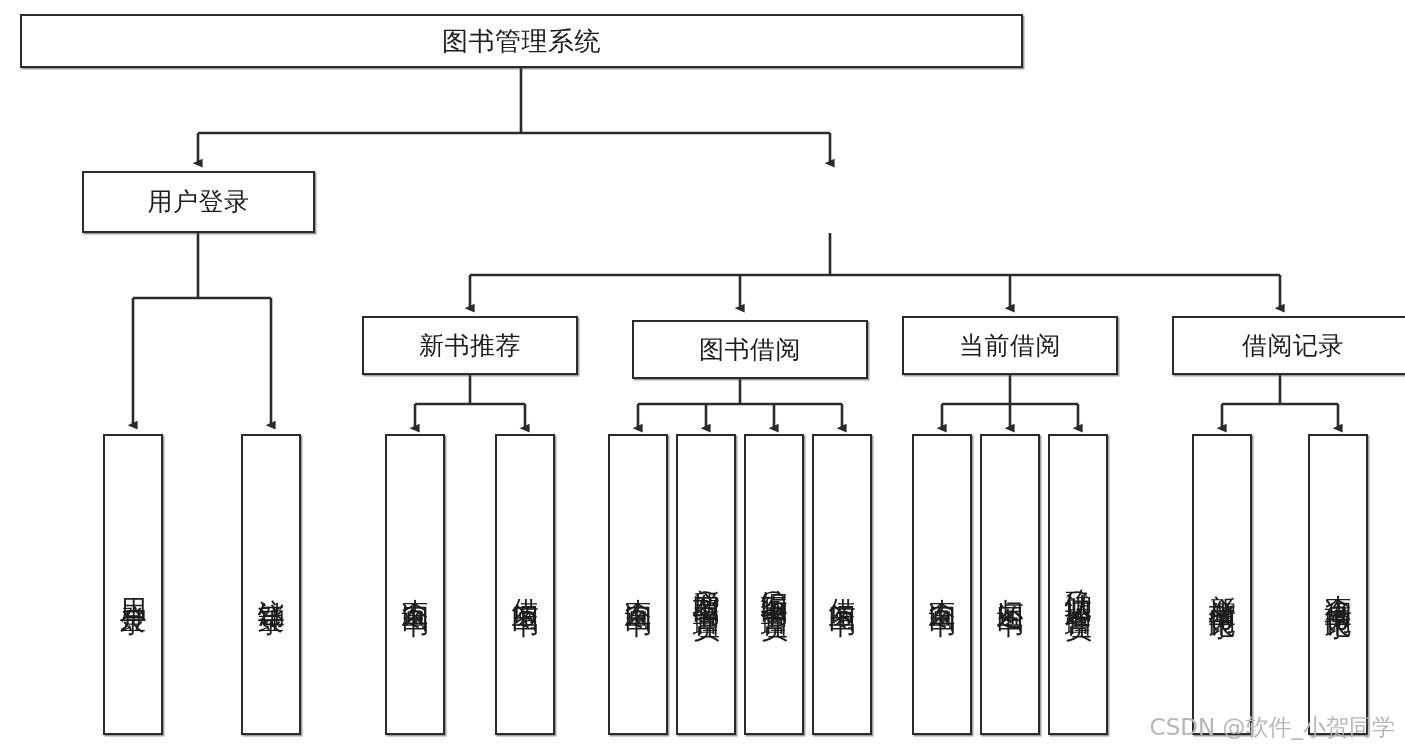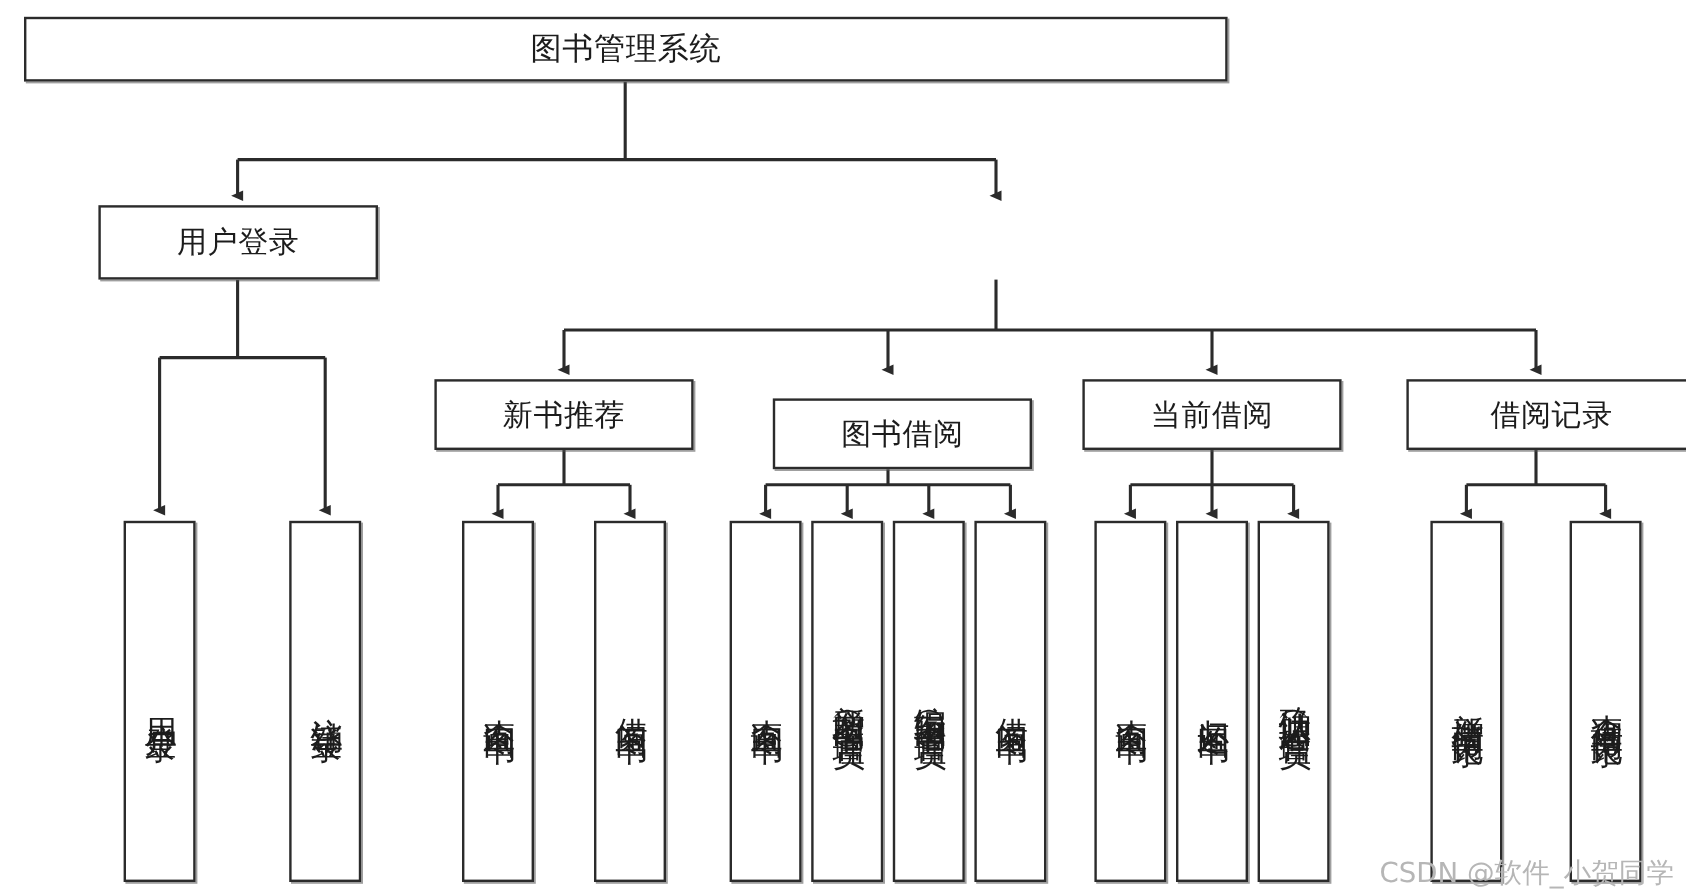--- a/index.html
+++ b/index.html
@@ -140,21 +140,21 @@
 
   <div class="node horiz" style="left:82px; top:171px; width:233px; height:62px;">
     <span class="label">用户登录</span>
   </div>
 
 
   <div class="node horiz" style="left:362px; top:316px; width:216px; height:59px;align-items:center;">
     <span class="label">新书推荐</span>
   </div>
 
-  <div class="node horiz" style="left:632px; top:332px; width:216px; height:59px;margin-left:12px;">
+  <div class="node horiz" style="left:632px; top:320px; width:236px; height:59px;">
     <span class="label">图书借阅</span>
   </div>
 
   <div class="node horiz" style="left:902px; top:316px; width:216px; height:59px;">
     <span class="label">当前借阅</span>
   </div>
 
   <div class="node horiz" style="left:1172px; top:316px; width:242px; height:59px;justify-content:center;">
     <span class="label">借阅记录</span>
   </div>

